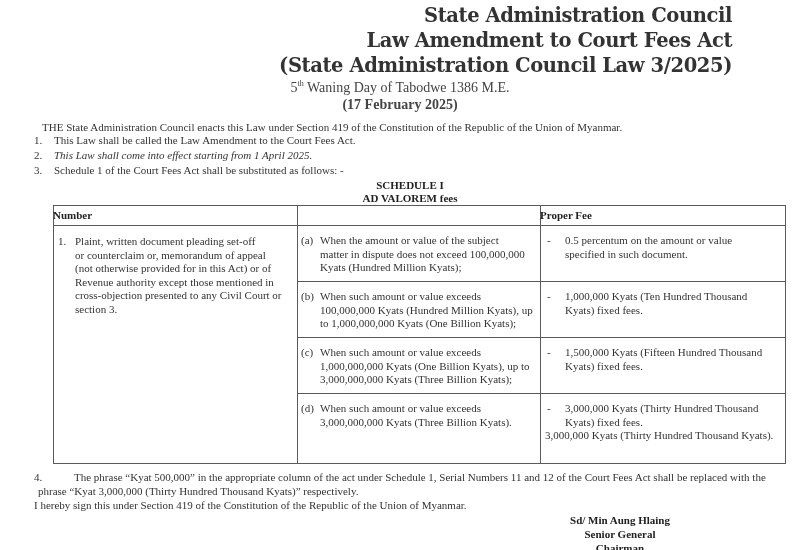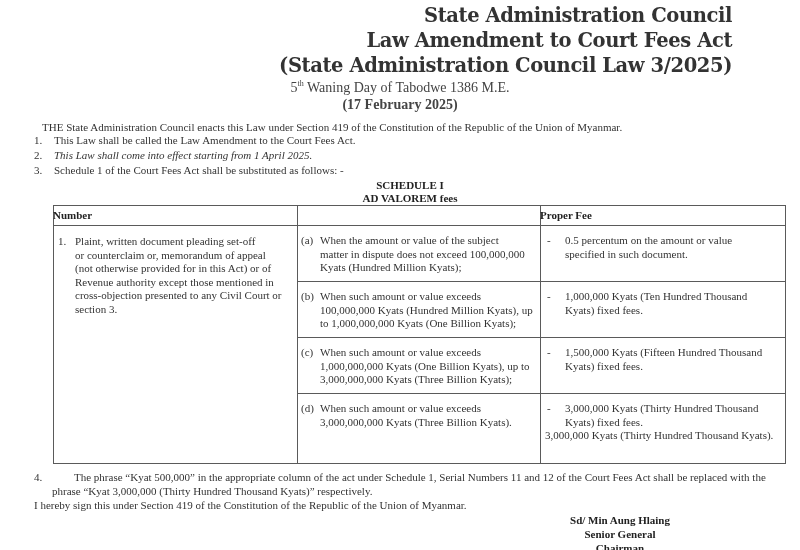--- a/index.html
+++ b/index.html
@@ -133,19 +133,19 @@
       <div>Kyats) fixed fees.</div>
     </div>
     <div class="body" style="left:0; top:27px; white-space:nowrap;">
       <div>3,000,000 Kyats (Thirty Hundred Thousand Kyats).</div>
     </div>
   </div>
 </div>
 
 <div class="abs num" style="top:471px; left:34px;">4.</div>
 <div class="abs txt" style="top:471px; left:54px;margin-left:20px;">The phrase “Kyat 500,000” in the appropriate column of the act under Schedule 1, Serial Numbers 11 and 12 of the Court Fees Act shall be replaced with the</div>
-<div class="abs txt" style="top:485px; left:52px;">phrase “Kyat 3,000,000 (Thirty Hundred Thousand Kyats)” respectively.</div>
+<div class="abs txt" style="top:485px; left:38px;">phrase “Kyat 3,000,000 (Thirty Hundred Thousand Kyats)” respectively.</div>
 
 <div class="abs txt" style="top:499px; left:34px;">I hereby sign this under Section 419 of the Constitution of the Republic of the Union of Myanmar.</div>
 
 <div class="abs sig" style="top:513px;">Sd/ Min Aung Hlaing</div>
 <div class="abs sig" style="top:527px;">Senior General</div>
 <div class="abs sig" style="top:541px;">Chairman</div>
 
 </body></html>

